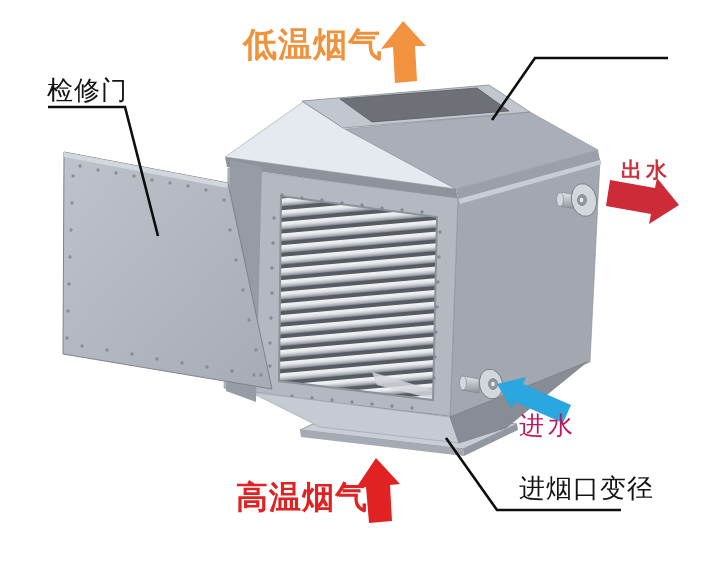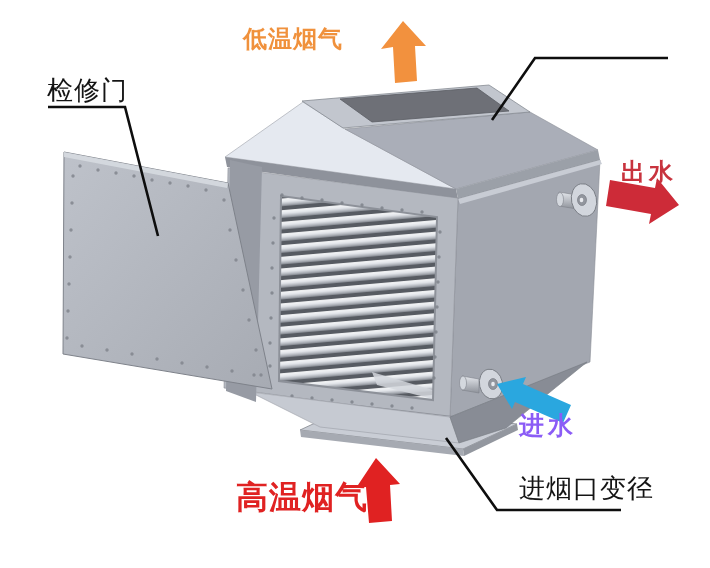--- a/index.html
+++ b/index.html
@@ -1,22 +1,22 @@
 <!DOCTYPE html>
 <html><head>
 <meta charset="utf-8">
 <style>
   html,body{margin:0;padding:0;background:#fff;}
   #stage{position:relative;width:710px;height:568px;background:#ffffff;overflow:hidden;
          font-family:"DejaVu Sans","Liberation Sans",sans-serif;}
   #stage svg{position:absolute;left:0;top:0;}
   .lbl{position:absolute;white-space:nowrap;line-height:1;}
-  .lbl.low  {left:243px;top:27px; font-size:24px;font-weight:bold;color:#F0913C;letter-spacing:1px;}
-  .lbl.outw {left:621px;top:160px;font-size:24px;font-weight:bold;color:#C8333E;letter-spacing:4px;}
-  .lbl.inw  {left:519px;top:413px;font-size:25px;font-weight:bold;color:#8b5cf6;letter-spacing:4px;}
+  .lbl.low  {left:243px;top:27px; font-size:34px;font-weight:bold;color:#F0913C;letter-spacing:1px;}
+  .lbl.outw {left:621px;top:160px;font-size:21px;font-weight:bold;color:#C8333E;letter-spacing:4px;}
+  .lbl.inw  {left:519px;top:413px;font-size:25px;font-weight:normal;color:#be185d;letter-spacing:4px;}
   .lbl.high {left:236px;top:481px;font-size:32px;font-weight:bold;color:#E02222;letter-spacing:1px;}
   .lbl.blk  {font-family:"DejaVu Serif","Liberation Serif",serif;color:#141414;font-size:26px;letter-spacing:1px;}
   .lbl.outred{left:535px;top:29px;}
   .lbl.door {left:47px;top:77px;}
   .lbl.inred{left:499px;top:475px;margin-left:20px;}
 </style>
 </head>
 <body>
 
 <div id="stage">

